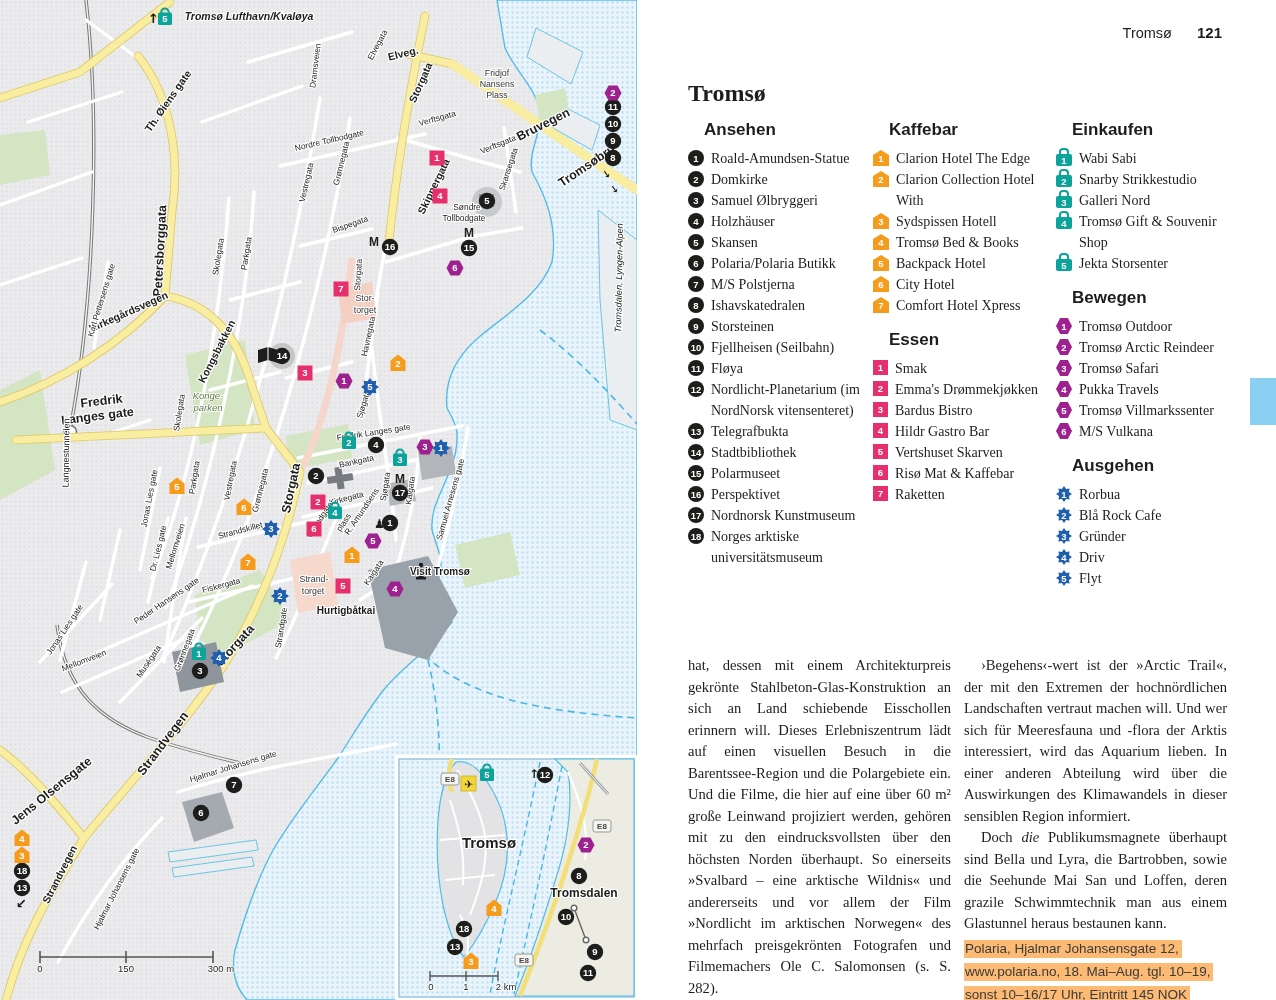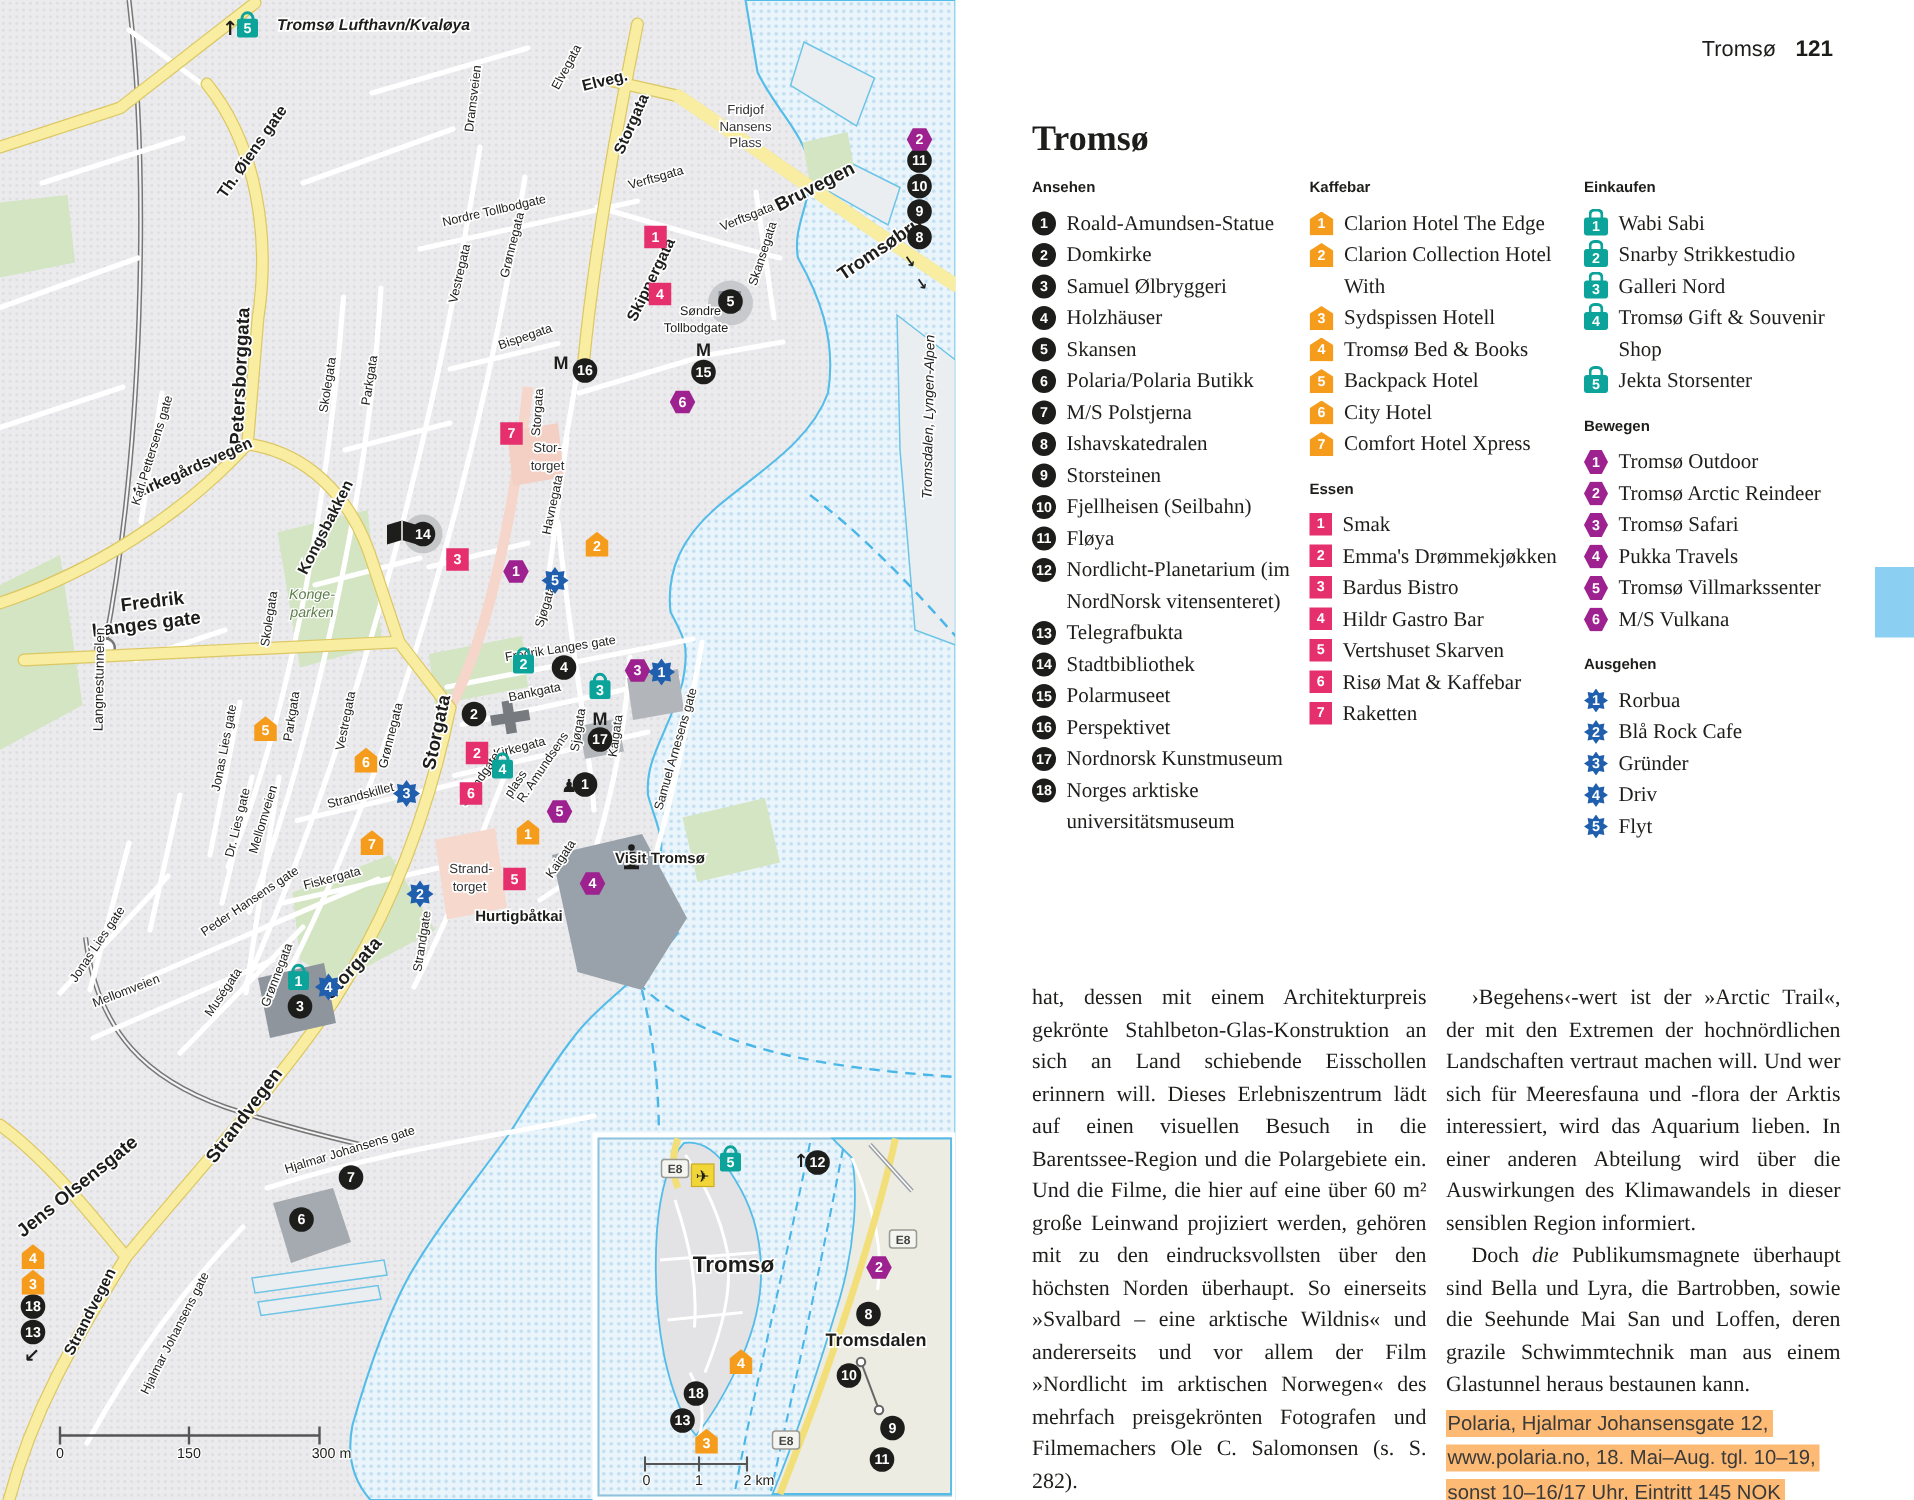--- a/index.html
+++ b/index.html
@@ -20,27 +20,27 @@
   .ml-poi{font-size:10px;font-weight:bold;}
   .ml-poi-i{font-size:10.5px;font-weight:bold;font-style:italic;}
   .ml-town{font-size:15px;font-weight:bold;}
   .ml-ins{font-size:12px;font-weight:bold;}
   .ml-sc{font-size:9.5px;stroke-width:1.5px;}
   .mk-num{font:bold 9.5px "Liberation Sans",sans-serif;fill:#fff;}
 
   
   #rightpage{position:absolute;left:637px;top:0;width:639px;height:1000px;background:#fff;}
   #pagehead{position:absolute;top:24px;right:54px;font-size:14.5px;color:#1d1d1b;}
-  #pagehead b{font-size:15px;margin-left:13px;}
+  #pagehead b{font-size:15px;margin-left:25px;}
   #doc-title{position:absolute;left:51px;top:80px;font-family:"Liberation Serif",serif;
              font-weight:bold;font-size:24px;color:#1d1d1b;}
   #legend{position:absolute;left:51px;top:120px;display:flex;width:560px;}
   .lg-col{display:flex;flex-direction:column;}
   .lg-col1{width:185px;}.lg-col2{width:183px;}.lg-col3{width:190px;}
-  .lg-sec h3{margin:0 0 8px 0;font-size:10px;color:#1d1d1b;}
+  .lg-sec h3{margin:0 0 8px 16px;font-size:17px;color:#1d1d1b;}
   .lg-sec{margin-bottom:14px;}
   .lg-sec ul{list-style:none;margin:0;padding:0;}
   .lg-sec li{display:flex;gap:7px;margin:0 0 0 0;font-family:"Liberation Serif",serif;
              font-size:14px;line-height:21px;color:#1d1d1b;align-items:flex-start;}
   .lg-sec li .lbl{display:block;}
   .ic{display:inline-flex;width:16px;height:16px;align-items:center;justify-content:center;
       color:#fff;font:bold 9.5px "Liberation Sans",sans-serif;flex:none;margin-top:2px;}
   .ic-sight{background:#1d1d1b;border-radius:50%;}
   .ic-hotel{background:#f59c1c;clip-path:polygon(50% 0,100% 32%,100% 100%,0 100%,0 32%);}
   .ic-food{background:#e5306d;width:15px;height:15px;}

